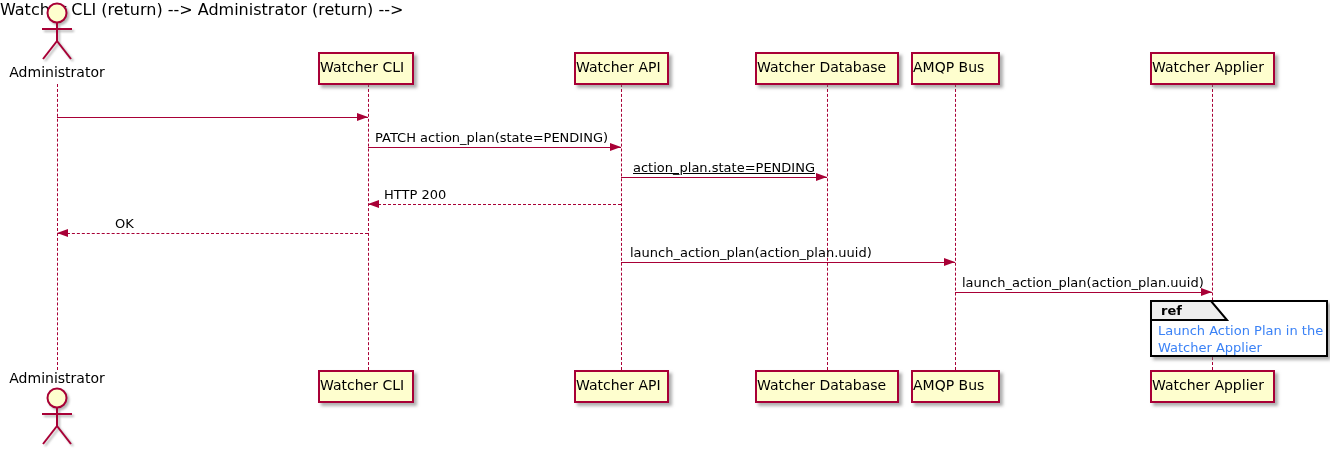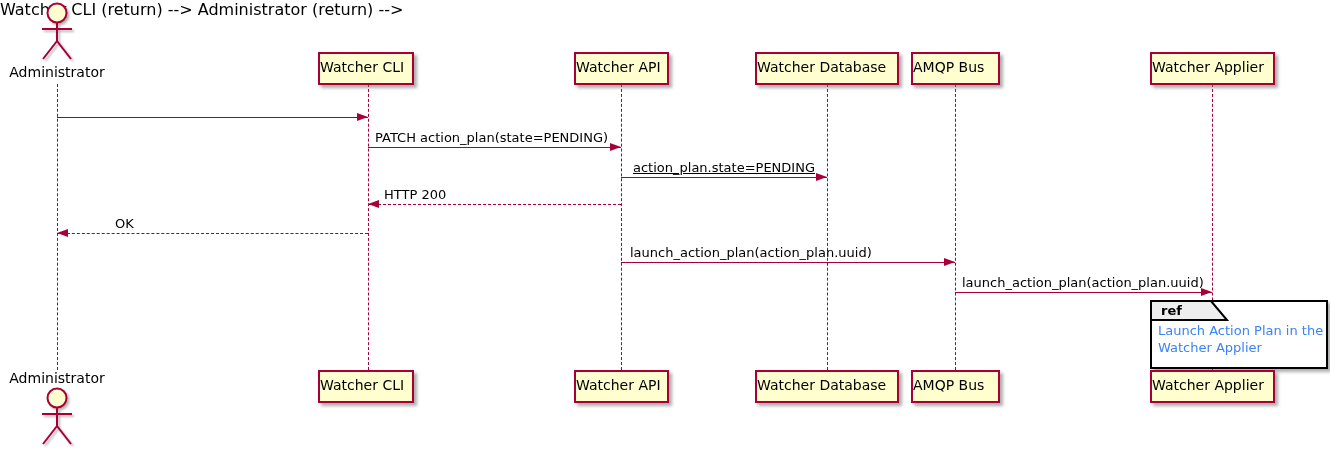--- a/index.html
+++ b/index.html
@@ -66,21 +66,21 @@
     border-top: 4px solid transparent;
     border-bottom: 4px solid transparent;
   }
   .arrow-head.right { border-left: 11px solid #A80036; }
   .arrow-head.left  { border-right: 11px solid #A80036; }
   .ref-box {
     position: absolute;
     left: 1150px;
     top: 300px;
     width: 178px;
-    height: 69px;
+    height: 57px;
     background: #ffffff;
     border: 2px solid #000000;
     box-shadow: 3px 3px 3px rgba(110,110,110,0.55);
   }
   .ref-tab {
     position: absolute;
     left: -2px;
     top: -2px;
   }
   .ref-tab-label {

